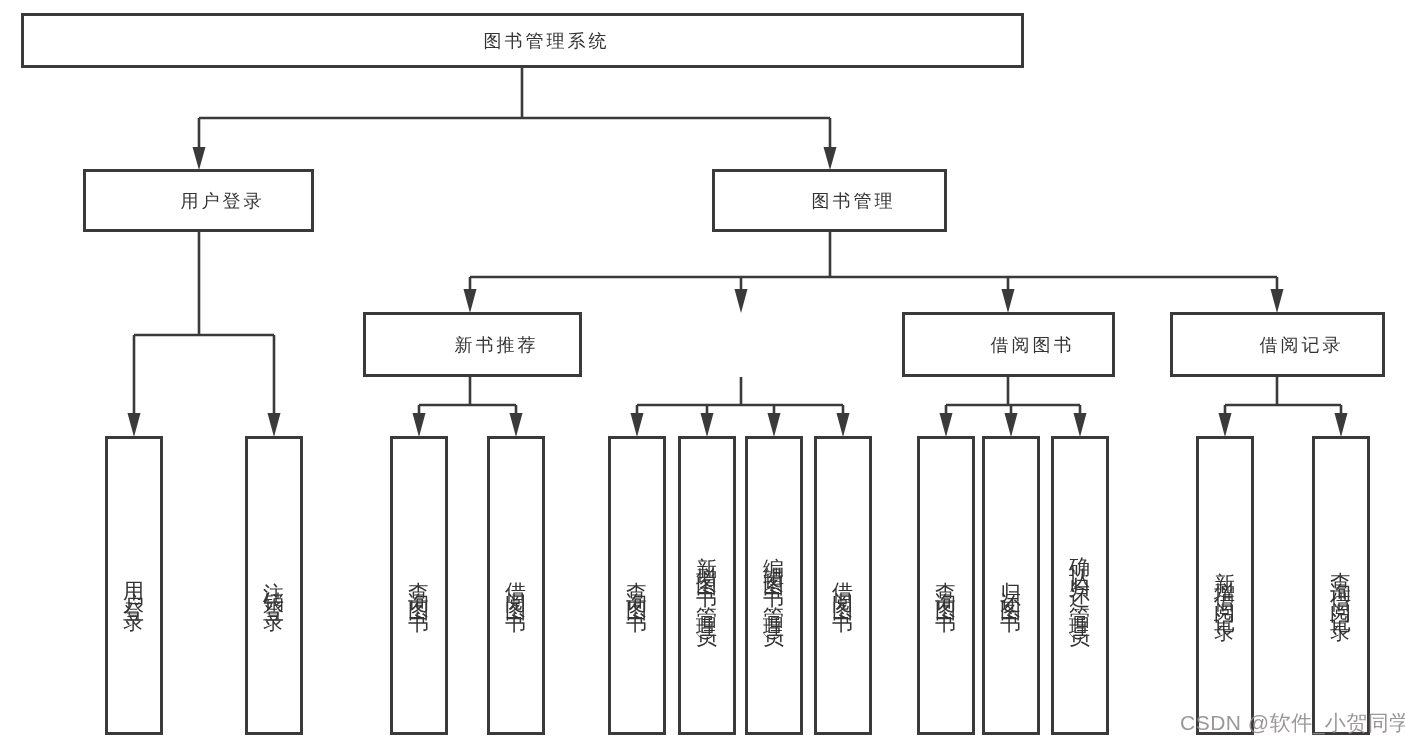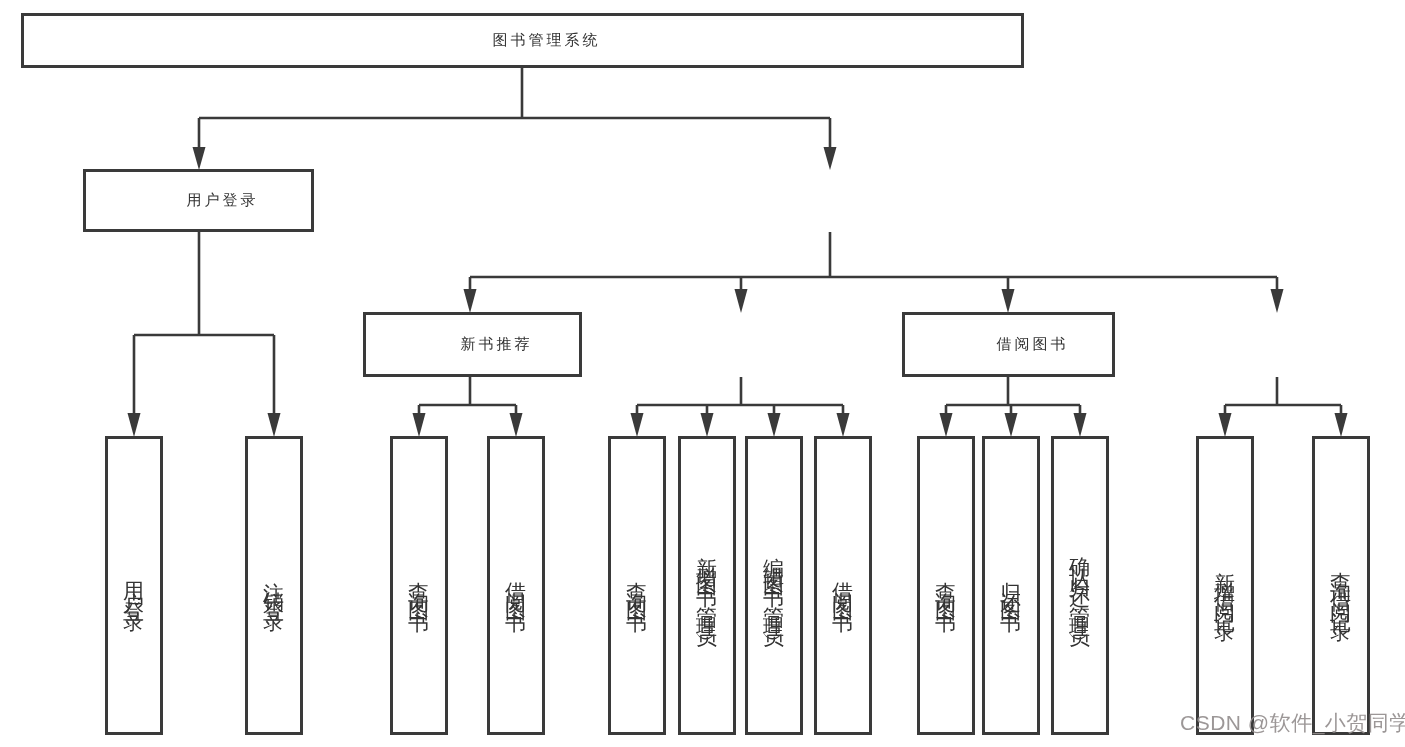--- a/index.html
+++ b/index.html
@@ -16,21 +16,21 @@
     box-sizing:border-box;
     border:3px solid #3a3a3a;
     background:#ffffff;
     display:flex;
     align-items:center;
     justify-content:center;
     color:#333333;
     z-index:2;
   }
   .box.h{
-    font-size:15px;
+    font-size:18px;
     letter-spacing:3px;
     white-space:nowrap;
     padding-left:48px;
   }
   .box.v .label{
     writing-mode:vertical-rl;
     text-orientation:mixed;
     font-size:21px;
     letter-spacing:0.48em;
     line-height:1;
@@ -94,26 +94,32 @@
     </g>
   </svg>
 
   <div class="box h" style="left:21px;top:13px;width:1003px;height:55px;">
     <span class="label">图书管理系统</span>
   </div>
 
   <div class="box h" style="left:83px;top:169px;width:231px;height:63px;">
     <span class="label">用户登录</span>
   </div>
+  <div class="box h" style="left:712px;top:169px;width:235px;height:63px;">
+    <span class="label">图书管理</span>
+  </div>
 
   <div class="box h" style="left:363px;top:312px;width:219px;height:65px;">
     <span class="label">新书推荐</span>
   </div>
   <div class="box h" style="left:902px;top:312px;width:213px;height:65px;">
     <span class="label">借阅图书</span>
+  </div>
+  <div class="box h" style="left:1170px;top:312px;width:215px;height:65px;">
+    <span class="label">借阅记录</span>
   </div>
 
   <div class="box v" style="left:105px;top:436px;width:58px;height:299px;">
     <span class="label">用户登录</span>
   </div>
   <div class="box v" style="left:245px;top:436px;width:58px;height:299px;">
     <span class="label">注销登录</span>
   </div>
 
   <div class="box v" style="left:390px;top:436px;width:58px;height:299px;">

